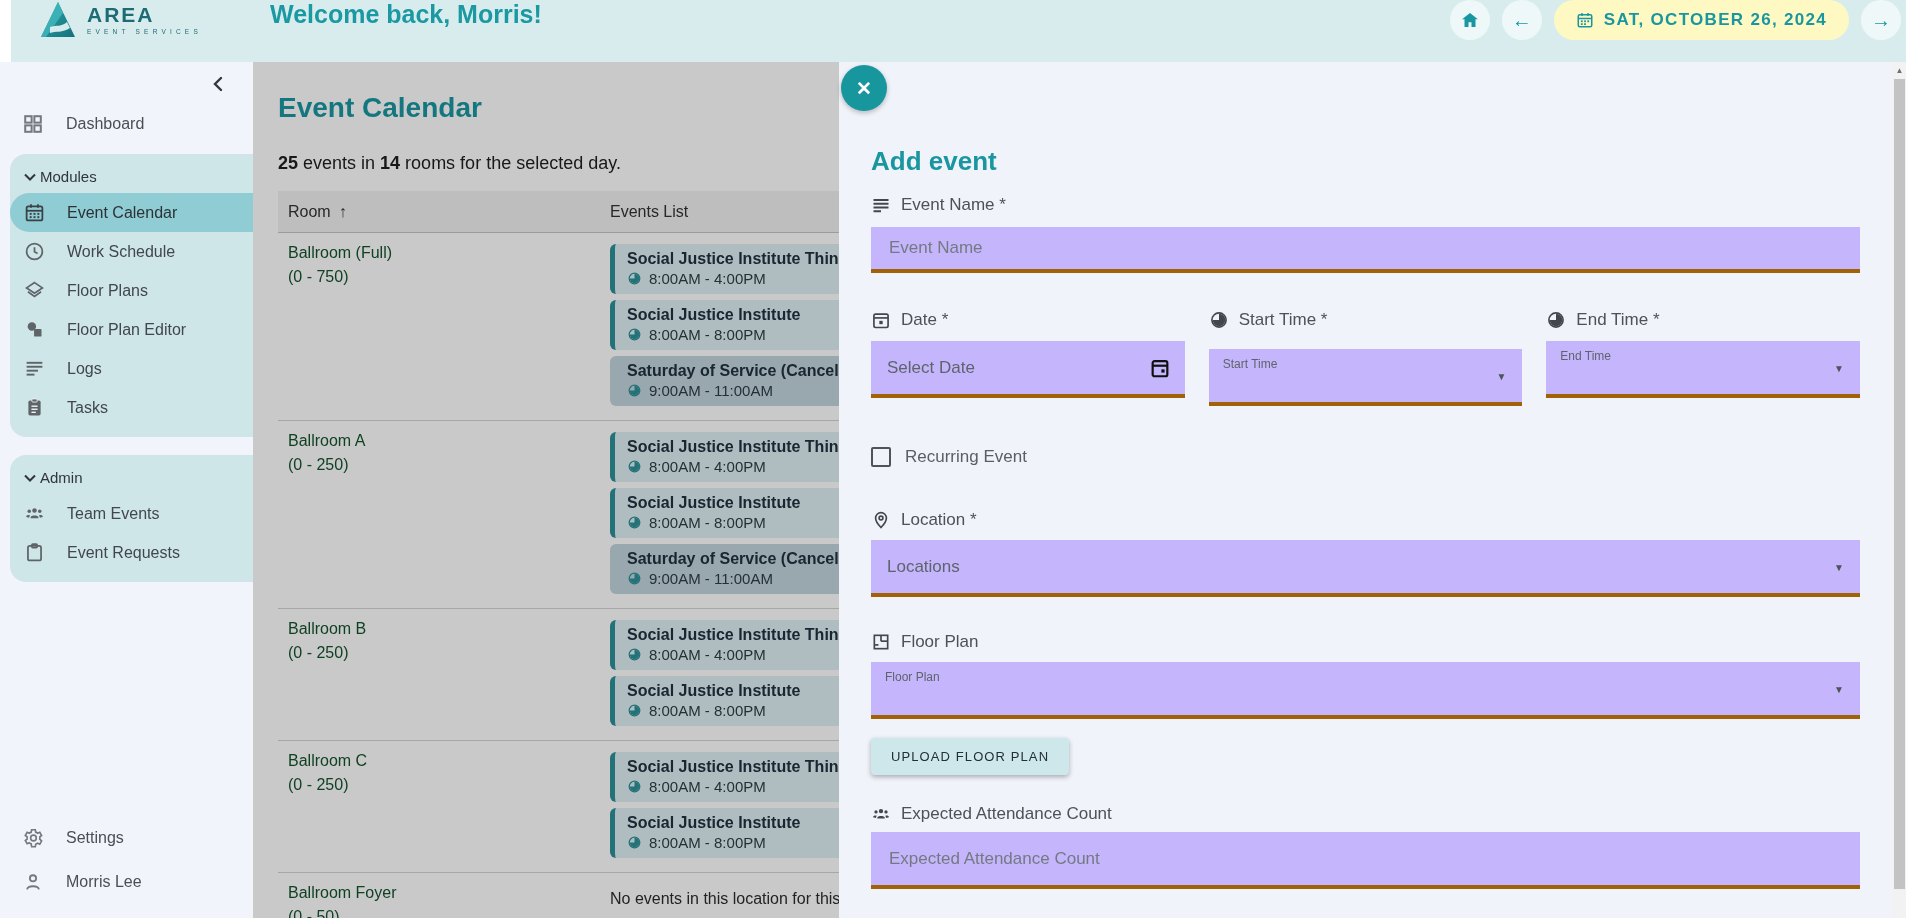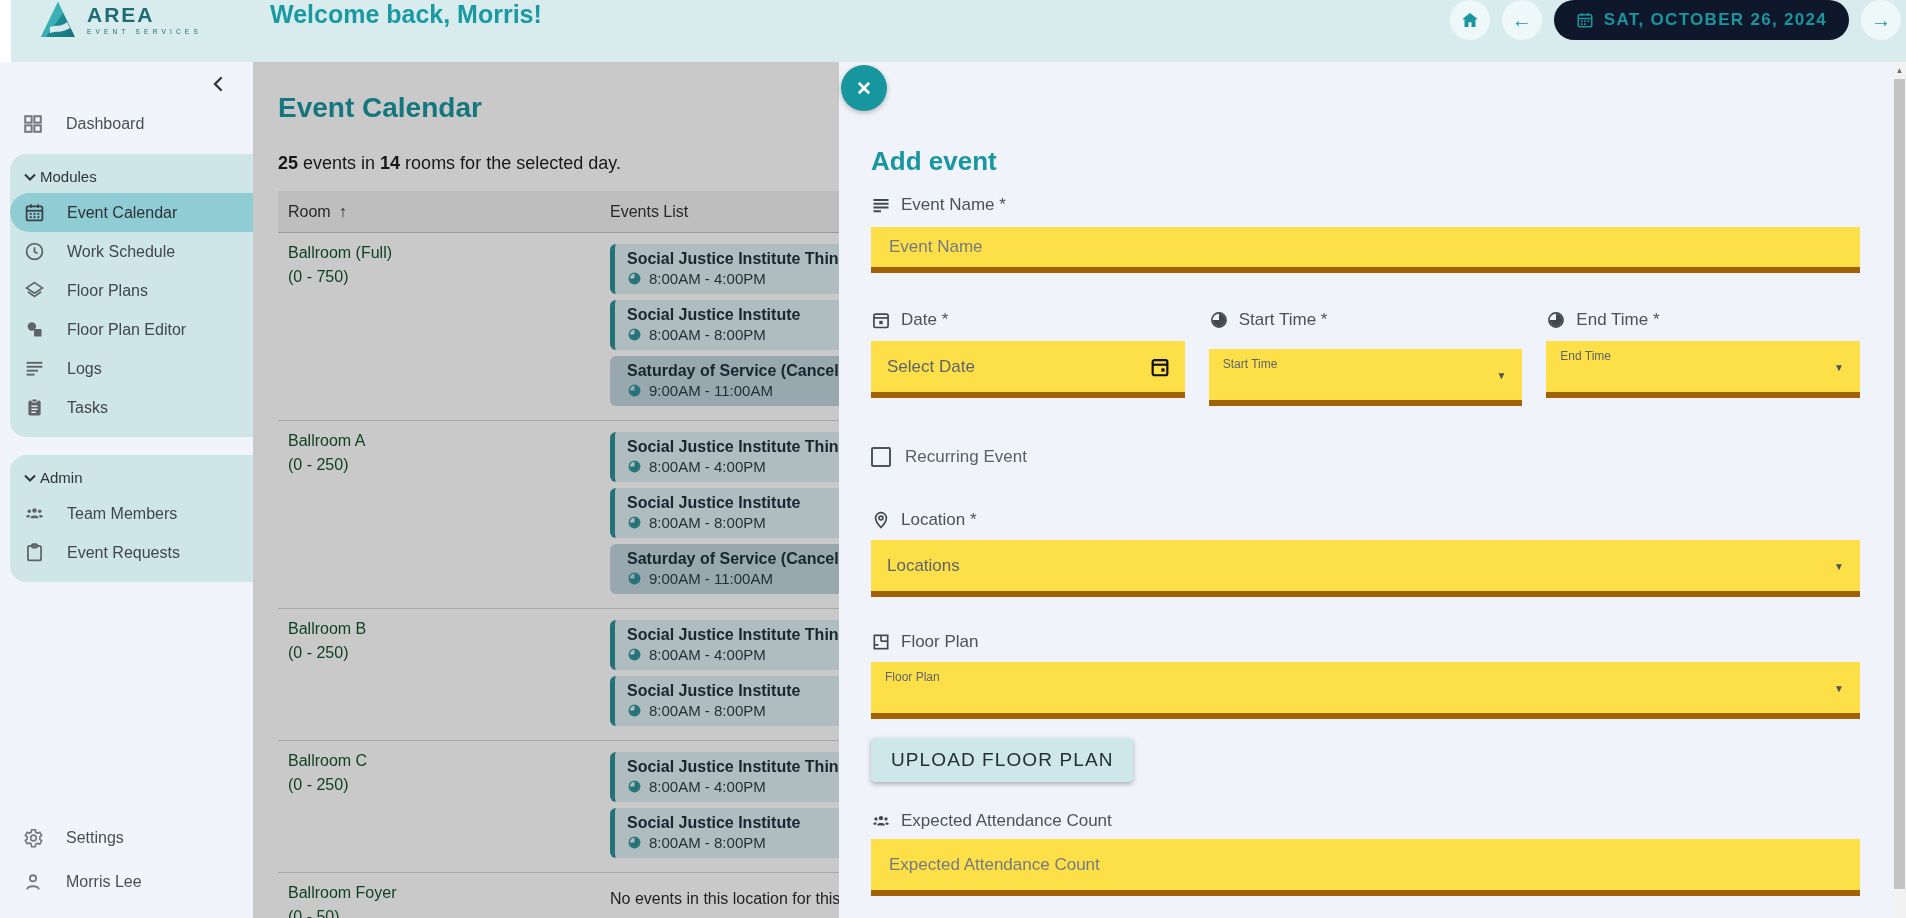--- a/index.html
+++ b/index.html
@@ -7,21 +7,21 @@
 
   
   .app-header { position:absolute; left:0; top:0; width:1906px; height:62px; background:#d8ecee; display:flex; align-items:flex-start; z-index:30;margin-left:11px; }
   .brand { width:253px; display:flex; align-items:center; gap:10px; padding-left:26px; }
   .brand-text { display:flex; flex-direction:column; line-height:1; }
   .brand-name { font-size:21px; font-weight:800; letter-spacing:2px; color:#1d6b75; }
   .brand-tag { font-size:6.5px; letter-spacing:4.2px; color:#1d6b75; margin-top:4px; }
   .welcome { font-size:25px; font-weight:800; color:#1a99a2; margin-left:6px; }
   .hdr-right { margin-left:auto; display:flex; align-items:center; gap:12px; padding-right:16px; }
   .hdr-btn { width:40px; height:40px; border-radius:50%; background:#eef8f9; color:#1996a0; display:flex; align-items:center; justify-content:center; font-size:20px; font-weight:bold; cursor:pointer; }
-  .date-pill { height:40px; border-radius:20px; background:#0f172a; color:#1996a0; display:flex; align-items:center; gap:10px; padding:0 22px; font-size:17px; font-weight:600; letter-spacing:1.3px; cursor:pointer; }
+  .date-pill { height:40px; border-radius:20px; background:#fef9c3; color:#1996a0; display:flex; align-items:center; gap:10px; padding:0 22px; font-size:17px; font-weight:600; letter-spacing:1.3px; cursor:pointer; }
 
   
   .sidebar { position:absolute; left:0; top:62px; width:253px; height:856px; background:#f1f4fb; display:flex; flex-direction:column; z-index:20; }
   .collapse-row { display:flex; justify-content:flex-end; padding:14px 28px 0 0; height:40px; }
   .side-item { display:flex; align-items:center; gap:22px; padding-left:22px; height:44px; color:#4a4f55; font-size:16px; cursor:pointer; }
   .side-item .ic { width:22px; height:22px; color:#75797e; flex:0 0 22px; }
   .group { background:#cfe6e9; border-radius:16px 0 0 16px; margin:8px 0 10px 10px; padding:4px 0 10px 0; }
   .group-head { display:flex; align-items:center; gap:4px; padding:10px 0 8px 14px; font-size:15px; color:#30353a; cursor:pointer; }
   .g-item { display:flex; align-items:center; gap:22px; padding-left:14px; height:39px; color:#42474d; font-size:16px; cursor:pointer; border-radius:20px 0 0 20px; }
   .g-item .ic { width:21px; height:21px; color:#5f6468; flex:0 0 21px; }
@@ -52,36 +52,36 @@
   .row-foyer { min-height:52px; }
 
   .backdrop { position:absolute; left:253px; top:62px; width:1653px; height:856px; background:rgba(0,0,0,0.21); z-index:5; }
 
   
   .drawer { position:absolute; left:839px; top:62px; width:1054px; height:856px; background:#f0f3fa; z-index:10; padding:0 33px 0 32px; }
   .close-btn { position:absolute; left:2px; top:3px; width:46px; height:46px; border-radius:50%; background:#17969e; color:#fff; display:flex; align-items:center; justify-content:center; font-size:19px; font-weight:bold; cursor:pointer; box-shadow:0 2px 5px rgba(0,0,0,0.25); }
   .drawer-title { margin-top:84px; font-size:26px; font-weight:800; color:#1996a0; }
   .f-label { display:flex; align-items:center; gap:10px; font-size:17px; color:#4d5257; }
   .f-label .ic { width:20px; height:20px; color:#42474c; flex:0 0 20px; }
-  .field { background:#fde047; border-bottom:6px solid #a16207; position:relative; }
+  .field { background:#c4b5fd; border-bottom:4px solid #a16207; position:relative; }
   .in-row { height:46px; display:flex; align-items:center; padding:0 18px; }
   .field input { width:100%; height:100%; background:transparent; border:none; outline:none; font-size:17px; color:#3c4248; font-family:"Liberation Sans", sans-serif; }
   .field input::placeholder { color:#757a82; opacity:1; }
   .three-col { display:flex; gap:24px;justify-content:space-between; }
   .three-col > div { flex:1 1 0; }
   .sel-tall { height:57px; }
   .float-lbl { position:absolute; left:14px; top:8px; font-size:12px; color:#5f646b; }
   .caret { position:absolute; right:16px; top:50%; transform:translateY(-50%); font-size:10px; color:#4d5358; }
   .mid-ph { position:absolute; left:16px; top:50%; transform:translateY(-50%); font-size:17px; color:#5f646b; }
   .date-field { height:57px; display:flex; align-items:center; justify-content:space-between; padding:0 14px 0 16px; cursor:pointer; }
   .date-ph { font-size:17px; color:#5f646b; }
   .cal-btn { width:22px; height:22px; color:#111; }
   .chk-row { display:flex; align-items:center; gap:14px; color:#5a5f65; font-size:17px; }
   .checkbox { width:20px; height:20px; border:2px solid #4d545b; border-radius:2px; background:transparent; cursor:pointer; }
-  .upload-btn { display:inline-block; padding:11px 20px; background:#cde7ea; border-radius:4px; box-shadow:0 2px 5px rgba(0,0,0,0.3); font-size:19px; letter-spacing:1.1px; color:#222f36; cursor:pointer; }
+  .upload-btn { display:inline-block; padding:11px 20px; background:#cde7ea; border-radius:4px; box-shadow:0 2px 5px rgba(0,0,0,0.3); font-size:13px; letter-spacing:1.1px; color:#222f36; cursor:pointer; }
 
   
   .vscroll { position:absolute; right:0; top:62px; width:13px; height:856px; background:#f2f2f2; z-index:40; }
   .vscroll .arr { display:block; text-align:center; font-size:8px; color:#707070; padding-top:4px; height:16px; cursor:pointer; }
   .vscroll .thumb { position:absolute; left:1px; top:17px; width:11px; height:810px; background:#c3c3c3; cursor:pointer; }
 </style>
 </head>
 <body>
 
 <div class="app-header">
@@ -252,21 +252,21 @@
       <span class="ic">
         <svg viewBox="0 0 24 24" fill="currentColor">
             <circle cx="6" cy="9.5" r="2"></circle>
             <circle cx="18" cy="9.5" r="2"></circle>
             <circle cx="12" cy="8.5" r="2.6"></circle>
             <path d="M7.5 16.5 C7.5 13.5 16.5 13.5 16.5 16.5 V17.5 H7.5 Z"></path>
             <path d="M2.5 16 C2.5 13.8 5 13.3 6.8 14 L5.8 16.8 Z"></path>
             <path d="M21.5 16 C21.5 13.8 19 13.3 17.2 14 L18.2 16.8 Z"></path>
           </svg>
       </span>
-      <span>Team Members</span>
+      <span>Team Events</span>
     </div>
     <div class="g-item">
       <span class="ic">
         <svg viewBox="0 0 24 24" fill="none" stroke="currentColor" stroke-width="2">
             <rect x="4.5" y="4.5" width="15" height="16.5" rx="2"></rect>
             <rect x="9" y="2.5" width="6" height="4" rx="1"></rect>
           </svg>
       </span>
       <span>Event Requests</span>
     </div>

